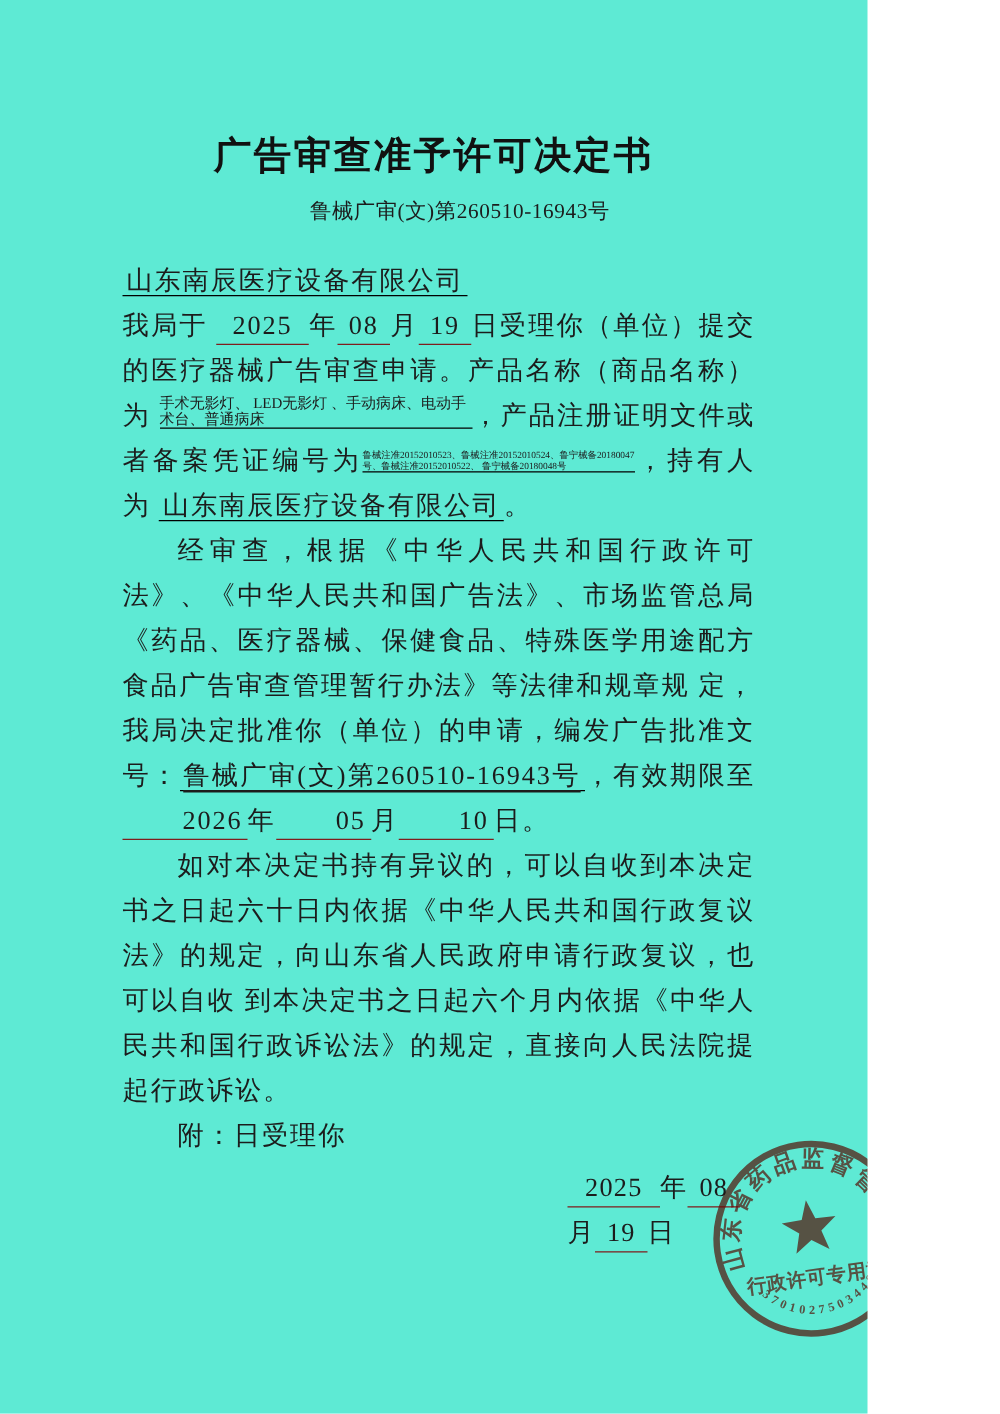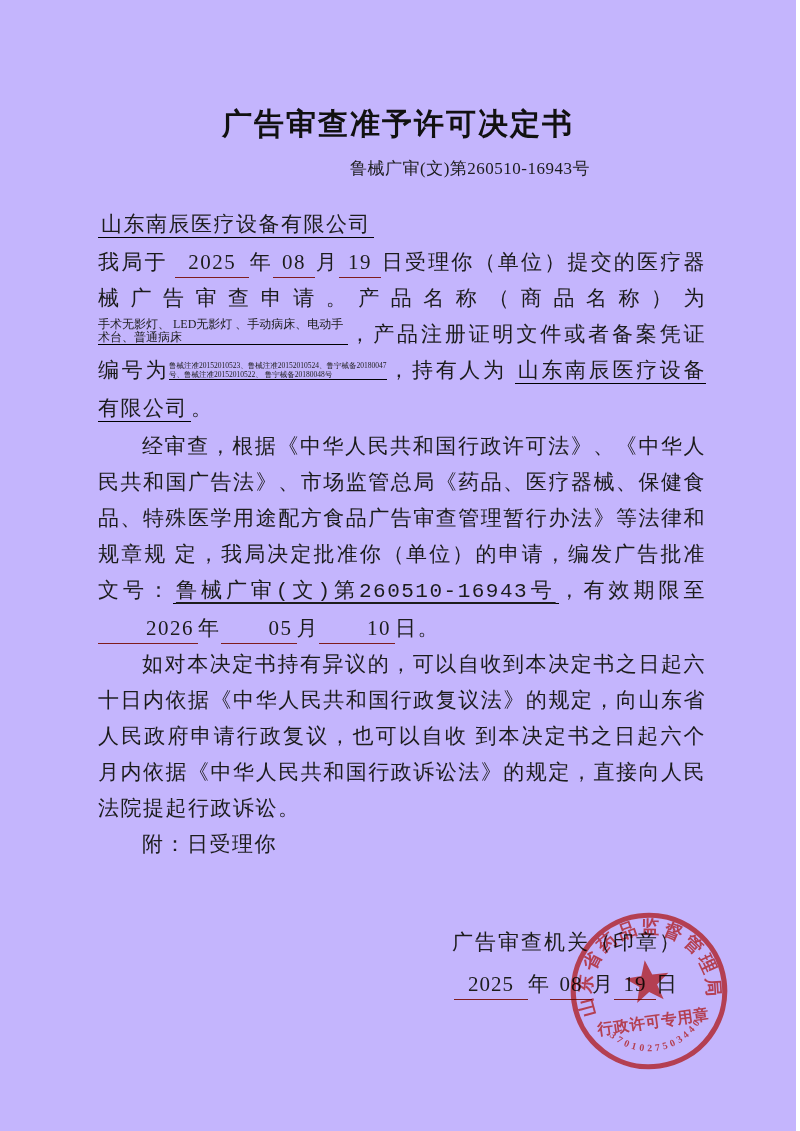--- a/index.html
+++ b/index.html
@@ -1,19 +1,19 @@
 <!DOCTYPE html>
 <html><head>
 <meta charset="utf-8">
 <style>
   html,body{margin:0;padding:0;background:#ffffff;}
   .page{
     position:relative;
-    width:796px;height:1131px;
-    background:#c4b5fd;
+    width:694px;height:1131px;
+    background:#5eead4;
     font-family:"Liberation Serif","DejaVu Serif",serif;
     color:#1c1c1c;
     overflow:hidden;
   }
   .title{
     margin:104px 0 0 0;
     text-align:center;
     font-size:30px;
     font-weight:bold;
     letter-spacing:2px;
@@ -35,21 +35,20 @@
   .recipient{ margin-top:26px; }
   .para{
     margin:0;
     text-align:justify;
   }
   .indent{ text-indent:44px; }
   .gap{ }
   .u{
     border-bottom:1px solid #000;
     padding:0 3px;
-    font-family:Liberation Mono, monospace;
   }
   .double{
     text-decoration:underline;
     text-underline-offset:5px;
   }
   .blank{
     display:inline-block;
     border-bottom:1px solid #7f1d1d;
     text-align:center;
     padding:0 4px;
@@ -114,21 +113,20 @@
     <div class="recipient"><span class="u">山东南辰医疗设备有限公司</span></div>
 
     <p class="para"><span>我局于</span> <span class="blank w74">2025</span><span>年</span><span class="blank w40">08</span><span>月</span><span class="blank w40">19</span><span>日受理你（单位）提交的医疗器械广告审查申请。产品名称（商品名称）为</span> <span class="blank-small">手术无影灯、 LED无影灯 、手动病床、电动手术台、普通病床</span><span>，</span><span>产品注册证明文件或者备案凭证编号为</span><span class="blank-tiny">鲁械注准20152010523、鲁械注准20152010524、鲁宁械备20180047号、鲁械注准20152010522、 鲁宁械备20180048号</span><span>，</span><span>持有人为</span> <span class="u">山东南辰医疗设备有限公司</span><span>。</span></p>
 
     <p class="para indent"><span>经审查，根据《中华人民共和国行政许可法》、《中华人民共和国广告法》、市场监管总局《药品、医疗器械、保健食品、特殊医学用途配方食品广告审查管理暂行办法》等法律和规章规 定，我局决定批准你（单位）的申请，编发广告批准文号：</span><span class="u double">鲁械广审(文)第260510-16943号</span><span>，有效期限至</span> <span class="blank w74">2026</span><span>年</span><span class="blank w40">05</span><span>月</span><span class="blank w40">10</span><span>日。</span></p>
 
     <p class="para indent gap">如对本决定书持有异议的，可以自收到本决定书之日起六十日内依据《中华人民共和国行政复议法》的规定，向山东省人民政府申请行政复议，也可以自收 到本决定书之日起六个月内依据《中华人民共和国行政诉讼法》的规定，直接向人民法院提起行政诉讼。</p>
 
     <p class="para indent">附：日受理你</p>
 
-    <div class="sig-org">广告审查机关（印章）</div>
 
     <div class="sig-date"><span class="blank w74">2025</span><span>年</span><span class="blank w40">08</span><span>月</span><span class="blank w40">19</span><span>日</span></div>
 
   </div>
 
   <div class="seal">
     <svg viewBox="0 0 160 160" width="166" height="166">
       <g transform="rotate(-8 80 80)">
         <circle cx="80" cy="80" r="73" fill="none" stroke-width="5" stroke="#e8473f"></circle>
         <path id="sealTopArc" d="M 27.4 99.2 A 56 56 0 1 1 132.6 99.2" fill="none"></path>

